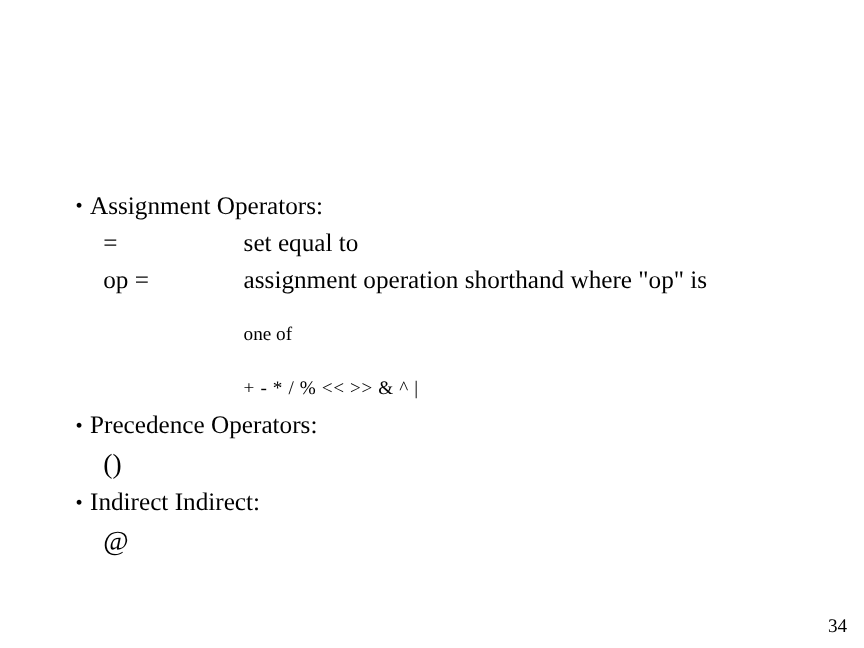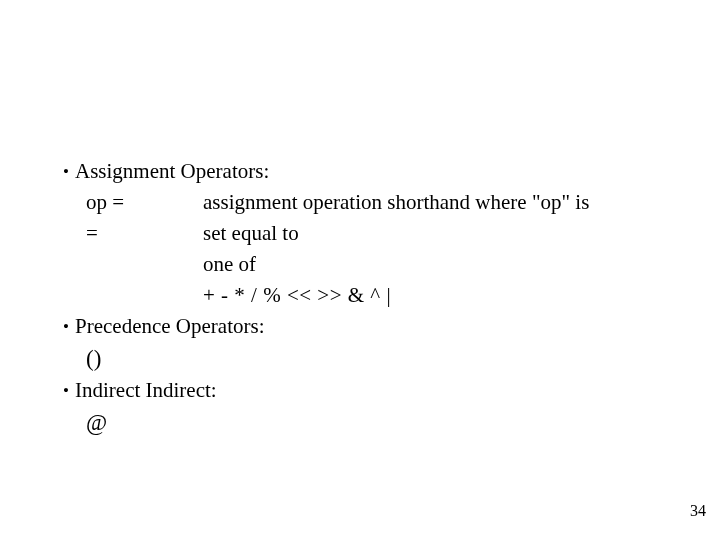--- a/index.html
+++ b/index.html
@@ -86,40 +86,41 @@
   .def-row .def-desc {
     display: inline-block;
     width: 460px;
     vertical-align: top;
   }
 
   .cont-line {
     display: block;
     margin-left: 149px;
     line-height: 31px;
-    font-size: 21px;
+    font-size: 16px;
     white-space: pre;
+    margin-top: 14px;
   }
 
   .sym-line {
     display: block;
     margin-left: 32px;
     line-height: 33px;
     font-size: 23px;
     white-space: pre;
   }
 
   .op-gap {
     letter-spacing: 0.5px;
   }
 
   .page-number {
     position: absolute;
     right: 14px;
-    bottom: 20px;
+    bottom: 8px;
     font-size: 16px;
     font-family: "Liberation Serif", "DejaVu Serif", serif;
     color: #000000;
     line-height: 18px;
   }
 </style>
 </head>
 <body>
 
 <div class="slide">
@@ -127,25 +128,25 @@
   <div class="title-area"></div>
 
   <div class="body-area">
 
     <div class="bullet-row">
       <span class="marker">•</span>
       <span class="bullet-text">Assignment Operators:</span>
     </div>
 
     <div class="def-row">
-      <span class="def-label">op =</span><span class="def-desc">assignment operation shorthand where "op" is</span>
+      <span class="def-label">=</span><span class="def-desc">set equal to</span>
     </div>
 
     <div class="def-row">
-      <span class="def-label">=</span><span class="def-desc">set equal to</span>
+      <span class="def-label">op =</span><span class="def-desc">assignment operation shorthand where "op" is</span>
     </div>
 
     <div class="cont-line">one of</div>
 
     <div class="cont-line op-gap">+ - * / % &lt;&lt; &gt;&gt; &amp; ^ |</div>
 
 
     <div class="bullet-row">
       <span class="marker">•</span>
       <span class="bullet-text">Precedence Operators:</span>

